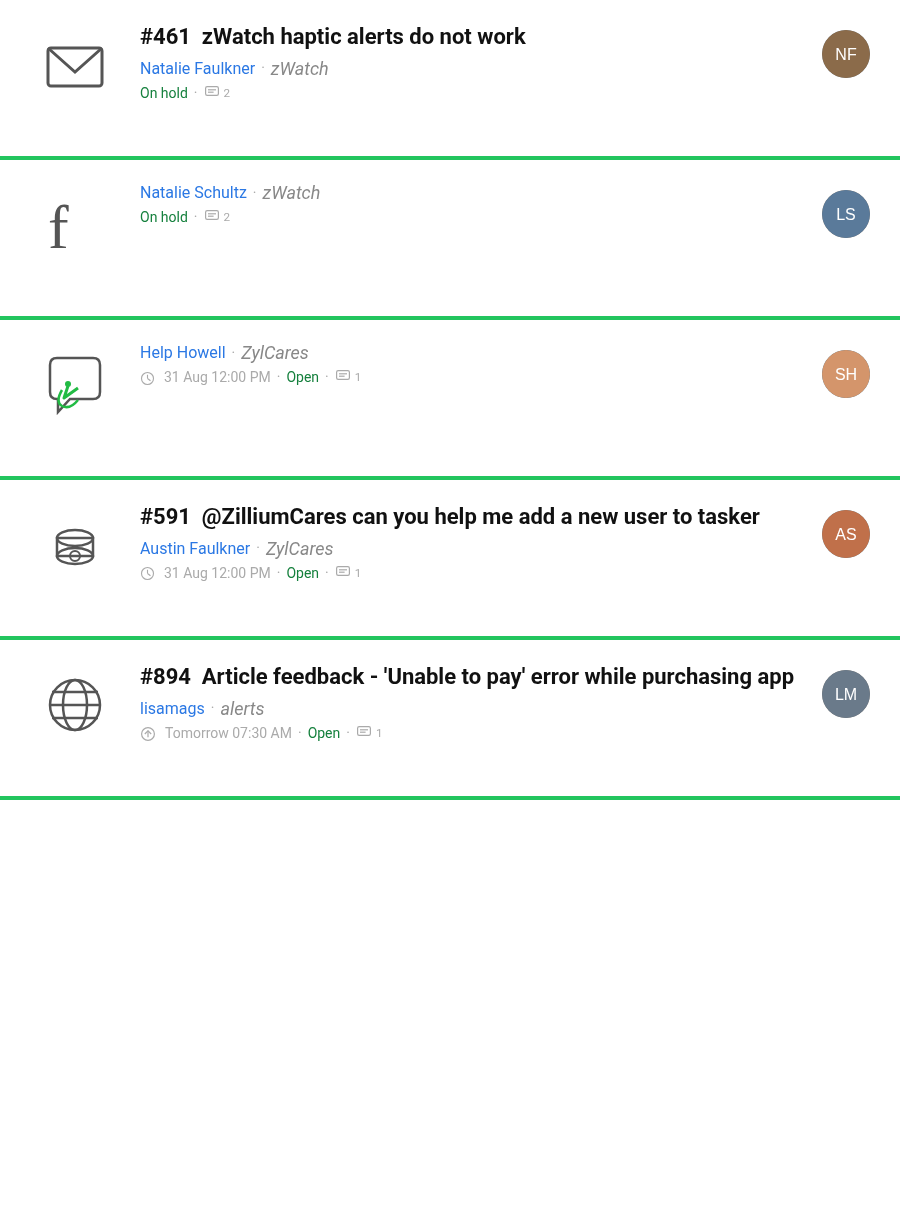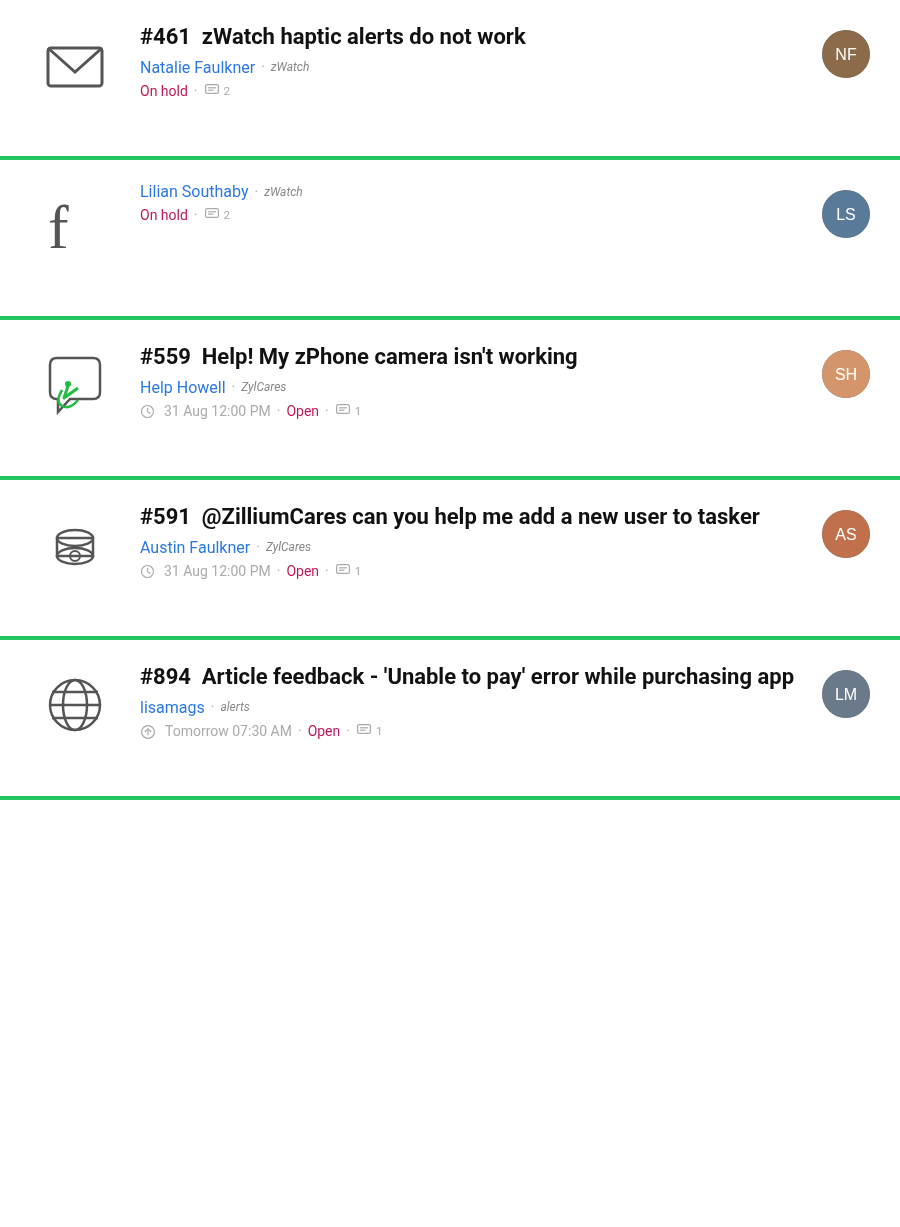--- a/index.html
+++ b/index.html
@@ -55,31 +55,31 @@
       color: #2b78e4;
       font-weight: 400;
     }
     .ticket-dot {
       color: #aaa;
       font-size: 14px;
     }
     .ticket-product {
       color: #888;
       font-style: italic;
-      font-size: 12px;
+      font-size: 18px;
     }
     .ticket-meta-line {
       display: flex;
       align-items: center;
       gap: 6px;
       font-size: 14px;
       color: #aaa;
     }
     .ticket-status {
-      color: #be185d;
+      color: #15803d;
     }
     .ticket-comments {
       color: #aaa;
       display: flex;
       align-items: center;
       gap: 2px;
     }
     .ticket-avatar {
       flex: 0 0 48px;
       width: 48px;
@@ -135,21 +135,21 @@
     </div>
   </div>
     <div class="ticket-item">
     <div class="ticket-icon-wrap">
       <span><svg viewBox="0 0 70 70" fill="none" xmlns="http://www.w3.org/2000/svg">
       <text x="8" y="58" font-size="62" font-family="Georgia, serif" fill="#555" font-weight="300">f</text>
     </svg></span>
     </div>
     <div class="ticket-content">
       <div class="ticket-requester-line">
-        <span class="ticket-requester-name">Lilian Southaby</span>
+        <span class="ticket-requester-name">Natalie Schultz</span>
         <span class="ticket-dot">·</span>
         <span class="ticket-product">zWatch</span>
       </div>
 
       <div class="ticket-meta-line">
         <span class="ticket-status">On hold</span>
         <span class="ticket-dot">·</span>
         <span class="ticket-comments">
             <svg width="16" height="16" viewBox="0 0 20 20" fill="none" style="display:inline;vertical-align:middle;margin-right:2px">
     <rect x="2" y="2" width="16" height="11" rx="2" stroke="#aaa" stroke-width="1.5" fill="none"></rect>
@@ -170,23 +170,20 @@
     <div class="ticket-item">
     <div class="ticket-icon-wrap">
       <span><svg viewBox="0 0 70 70" fill="none" xmlns="http://www.w3.org/2000/svg">
       <path d="M10 15 Q10 8 17 8 L53 8 Q60 8 60 15 L60 42 Q60 49 53 49 L30 49 L18 62 L18 49 L17 49 Q10 49 10 42 Z" stroke="#555" stroke-width="2.5" fill="none"></path>
       <path d="M28 36 L24 48 L38 38" stroke="#22bb44" stroke-width="3" fill="none" stroke-linejoin="round"></path>
       <circle cx="28" cy="34" r="3" fill="#22bb44"></circle>
       <path d="M22 40 Q15 52 22 56 Q30 60 38 50" stroke="#22bb44" stroke-width="2.5" fill="none"></path>
     </svg></span>
     </div>
     <div class="ticket-content">
-      <div class="ticket-title">
-        #559&nbsp;&nbsp;Help! My zPhone camera isn't working
-      </div>
       <div class="ticket-requester-line">
         <span class="ticket-requester-name">Help Howell</span>
         <span class="ticket-dot">·</span>
         <span class="ticket-product">ZylCares</span>
       </div>
 
       <div class="ticket-meta-line">
         <span><svg width="15" height="15" viewBox="0 0 20 20" fill="none" style="display:inline;vertical-align:middle;margin-right:3px">
     <circle cx="10" cy="10" r="8" stroke="#aaa" stroke-width="1.5" fill="none"></circle>
     <line x1="10" y1="5" x2="10" y2="10" stroke="#aaa" stroke-width="1.5"></line>

